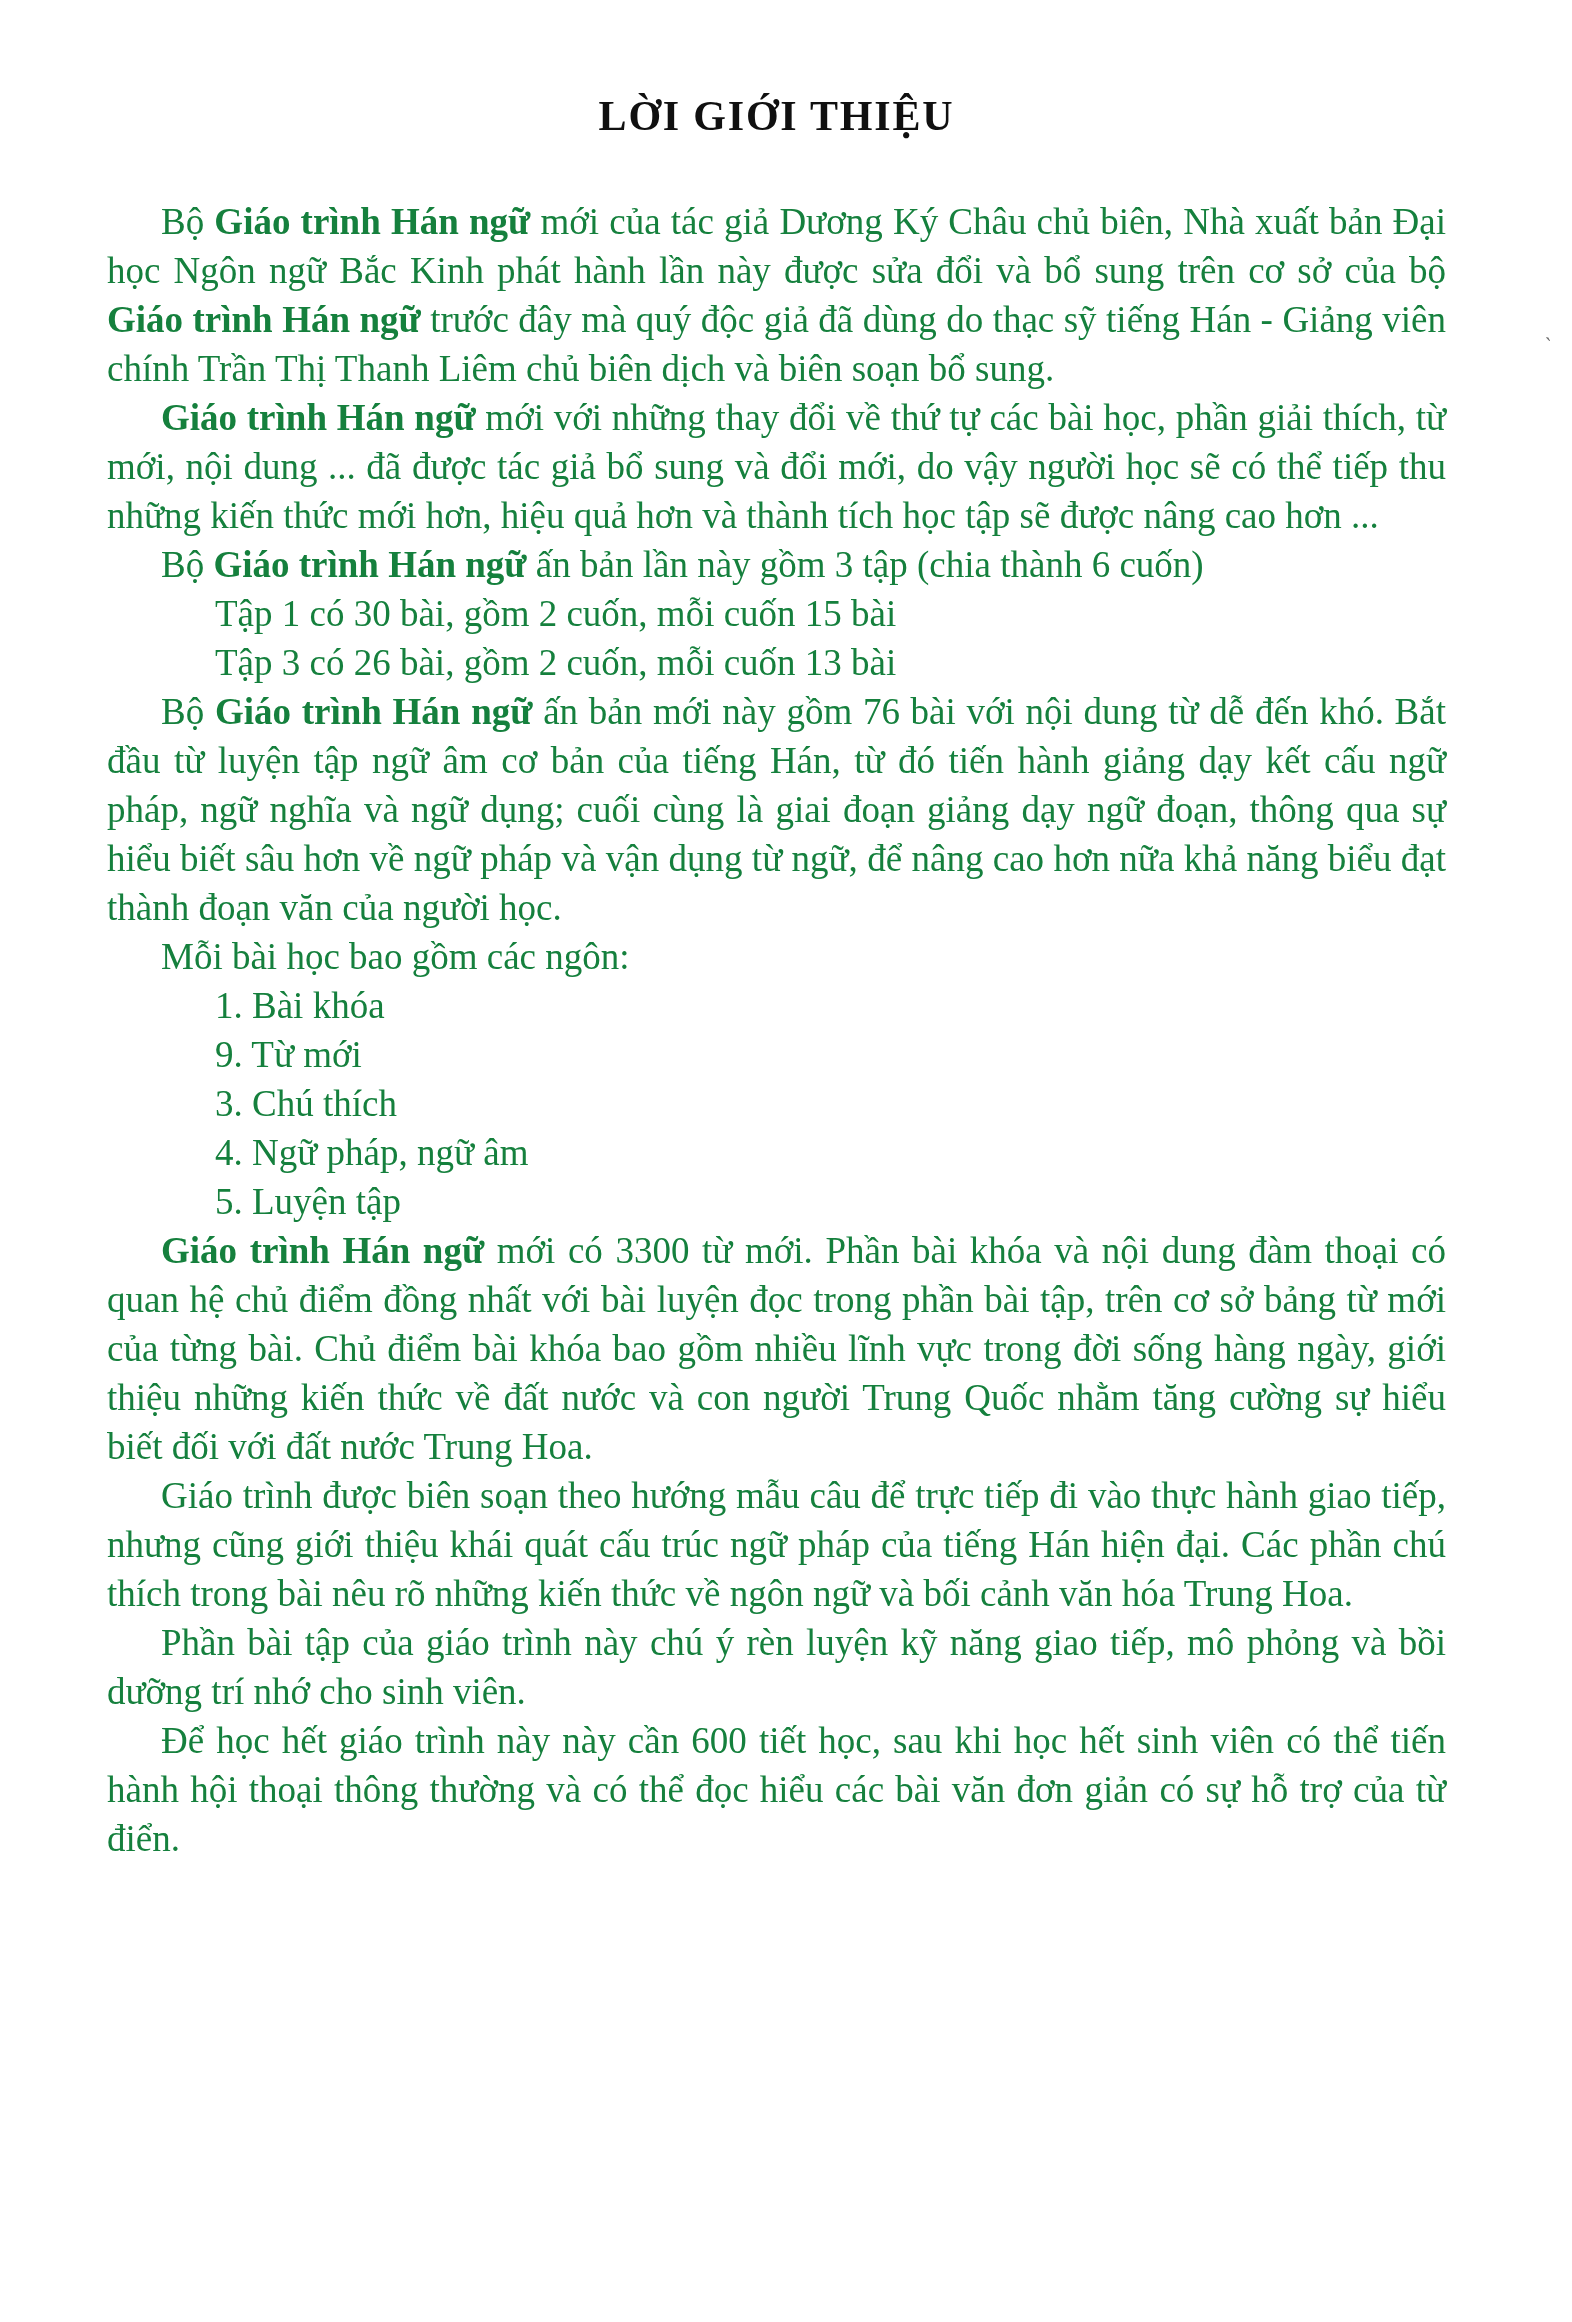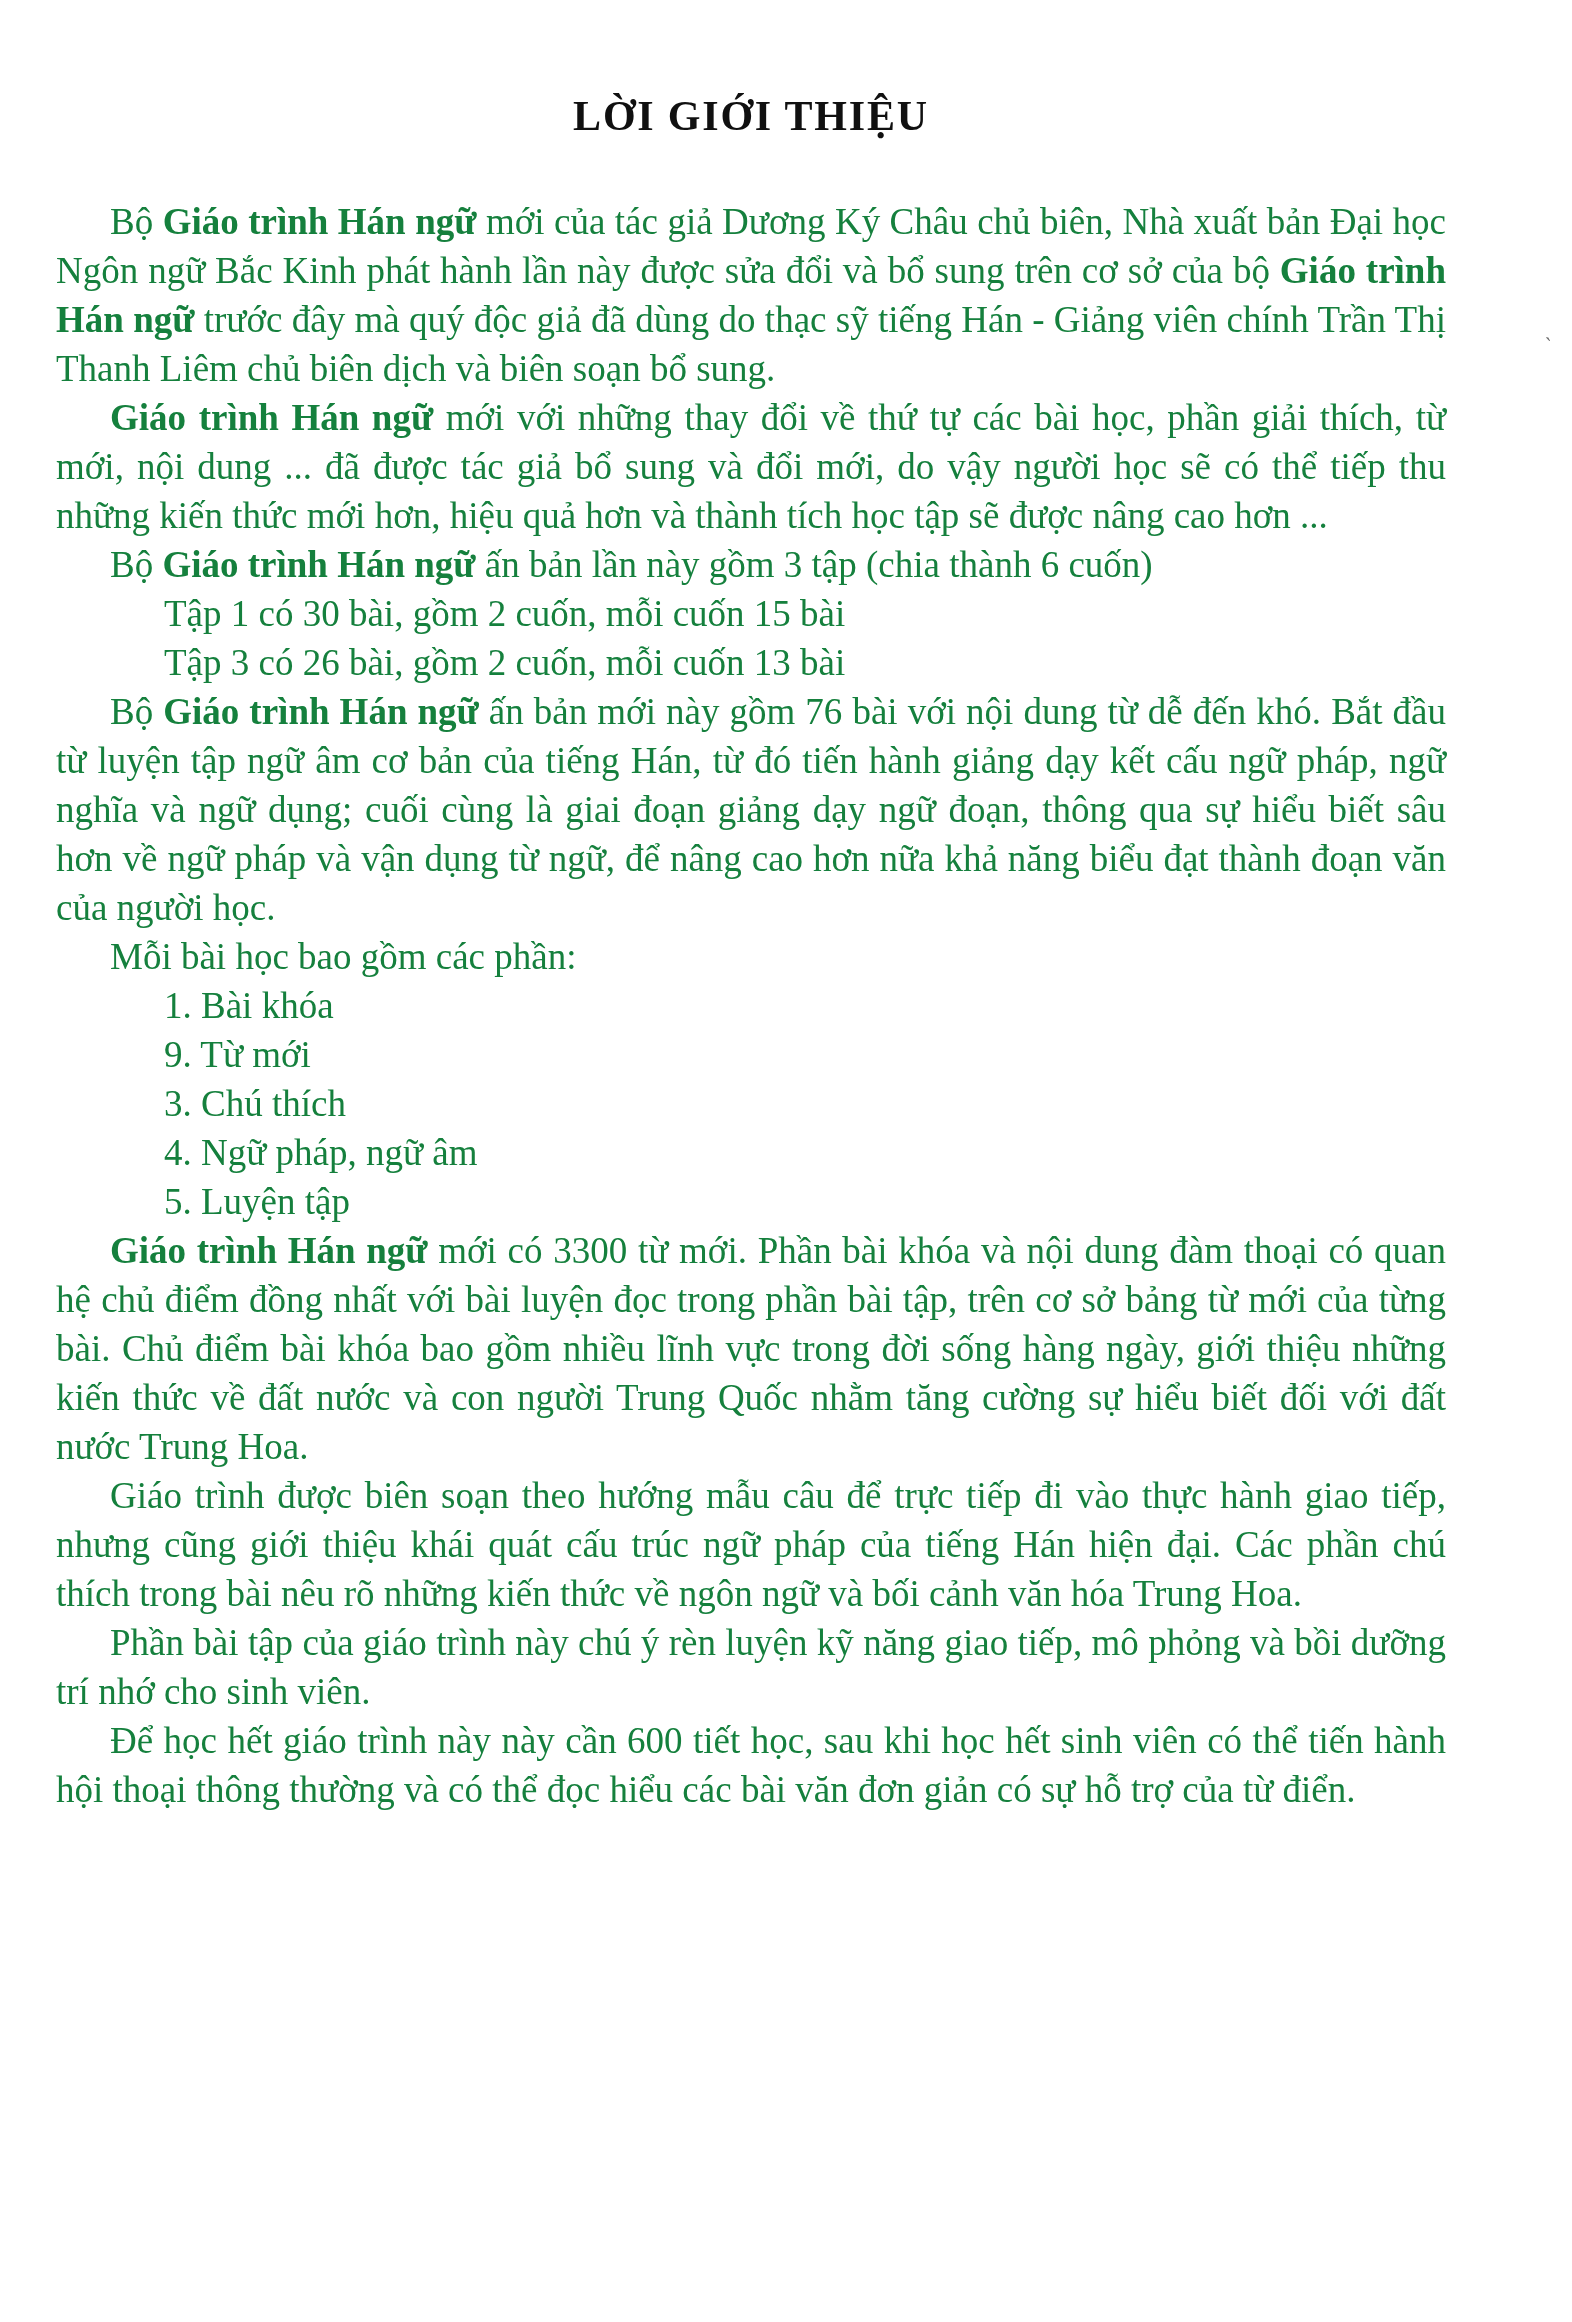--- a/index.html
+++ b/index.html
@@ -12,21 +12,21 @@
     width: 1573px;
     height: 2322px;
     margin: 0 auto;
     background: #ffffff;
     color: #141414;
     font-family: "Liberation Serif", "DejaVu Serif", serif;
     overflow: hidden;
     box-sizing: border-box;
   }
   .content {
-    padding: 92px 127px 0 56px;
+    padding: 92px 127px 0 107px;
   }
   .title {
     margin: 0 0 57px 0;
     text-align: center;
     font-size: 42px;
     font-weight: bold;
     letter-spacing: 1.8px;
     color: #101010;
   }
   .content p {
@@ -62,21 +62,21 @@
 <div class="page">
   <div class="content">
     <h1 class="title">LỜI GIỚI THIỆU</h1>
     <div>
         <p class="para"><span>Bộ </span><b>Giáo trình Hán ngữ</b><span> mới của tác giả Dương Ký Châu chủ biên, Nhà xuất bản Đại học Ngôn ngữ Bắc Kinh phát hành lần này được sửa đổi và bổ sung trên cơ sở của bộ </span><b>Giáo trình Hán ngữ</b><span> trước đây mà quý độc giả đã dùng do thạc sỹ tiếng Hán - Giảng viên chính Trần Thị Thanh Liêm chủ biên dịch và biên soạn bổ sung.</span></p>
         <p class="para"><b>Giáo trình Hán ngữ</b><span> mới với những thay đổi về thứ tự các bài học, phần giải thích, từ mới, nội dung ... đã được tác giả bổ sung và đổi mới, do vậy người học sẽ có thể tiếp thu những kiến thức mới hơn, hiệu quả hơn và thành tích học tập sẽ được nâng cao hơn ...</span></p>
         <p class="para"><span>Bộ </span><b>Giáo trình Hán ngữ</b><span> ấn bản lần này gồm 3 tập (chia thành 6 cuốn)</span></p>
         <p class="item"><span>Tập 1 có 30 bài, gồm 2 cuốn, mỗi cuốn 15 bài</span></p>
         <p class="item"><span>Tập 3 có 26 bài, gồm 2 cuốn, mỗi cuốn 13 bài</span></p>
         <p class="para"><span>Bộ </span><b>Giáo trình Hán ngữ</b><span> ấn bản mới này gồm 76 bài với nội dung từ dễ đến khó. Bắt đầu từ luyện tập ngữ âm cơ bản của tiếng Hán, từ đó tiến hành giảng dạy kết cấu ngữ pháp, ngữ nghĩa và ngữ dụng; cuối cùng là giai đoạn giảng dạy ngữ đoạn, thông qua sự hiểu biết sâu hơn về ngữ pháp và vận dụng từ ngữ, để nâng cao hơn nữa khả năng biểu đạt thành đoạn văn của người học.</span></p>
-        <p class="para"><span>Mỗi bài học bao gồm các phần:</span></p>
+        <p class="para"><span>Mỗi bài học bao gồm các ngôn:</span></p>
         <p class="item"><span>1. Bài khóa</span></p>
         <p class="item"><span>9. Từ mới</span></p>
         <p class="item"><span>3. Chú thích</span></p>
         <p class="item"><span>4. Ngữ pháp, ngữ âm</span></p>
         <p class="item"><span>5. Luyện tập</span></p>
         <p class="para"><b>Giáo trình Hán ngữ</b><span> mới có 3300 từ mới. Phần bài khóa và nội dung đàm thoại có quan hệ chủ điểm đồng nhất với bài luyện đọc trong phần bài tập, trên cơ sở bảng từ mới của từng bài. Chủ điểm bài khóa bao gồm nhiều lĩnh vực trong đời sống hàng ngày, giới thiệu những kiến thức về đất nước và con người Trung Quốc nhằm tăng cường sự hiểu biết đối với đất nước Trung Hoa.</span></p>
         <p class="para"><span>Giáo trình được biên soạn theo hướng mẫu câu để trực tiếp đi vào thực hành giao tiếp, nhưng cũng giới thiệu khái quát cấu trúc ngữ pháp của tiếng Hán hiện đại. Các phần chú thích trong bài nêu rõ những kiến thức về ngôn ngữ và bối cảnh văn hóa Trung Hoa.</span></p>
         <p class="para"><span>Phần bài tập của giáo trình này chú ý rèn luyện kỹ năng giao tiếp, mô phỏng và bồi dưỡng trí nhớ cho sinh viên.</span></p>
         <p class="para"><span>Để học hết giáo trình này này cần 600 tiết học, sau khi học hết sinh viên có thể tiến hành hội thoại thông thường và có thể đọc hiểu các bài văn đơn giản có sự hỗ trợ của từ điển.</span></p>
       </div>

